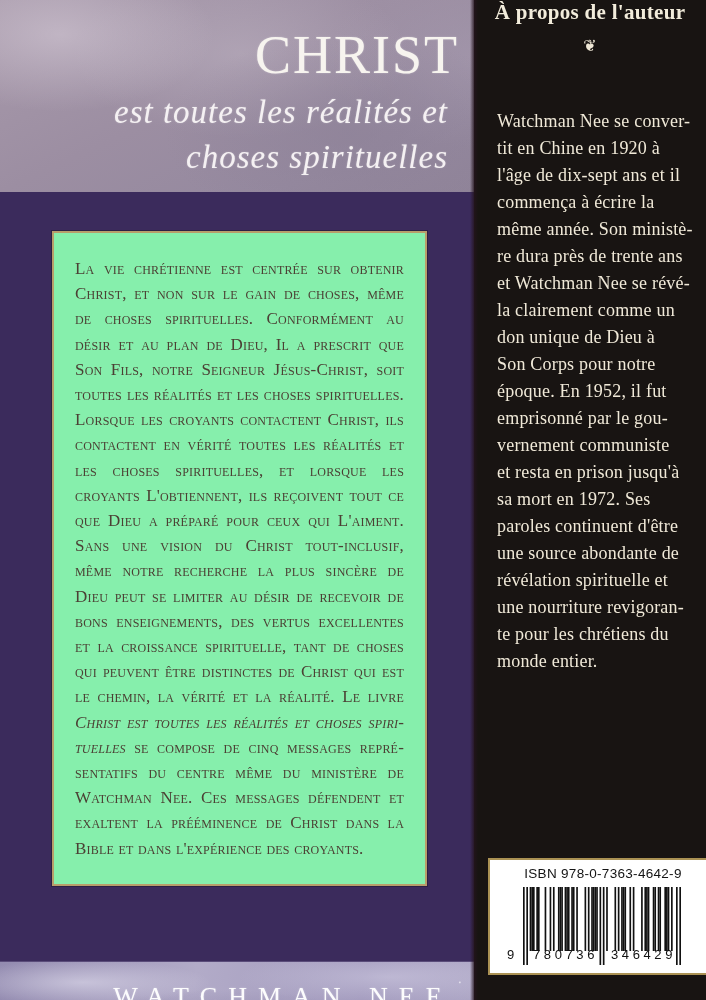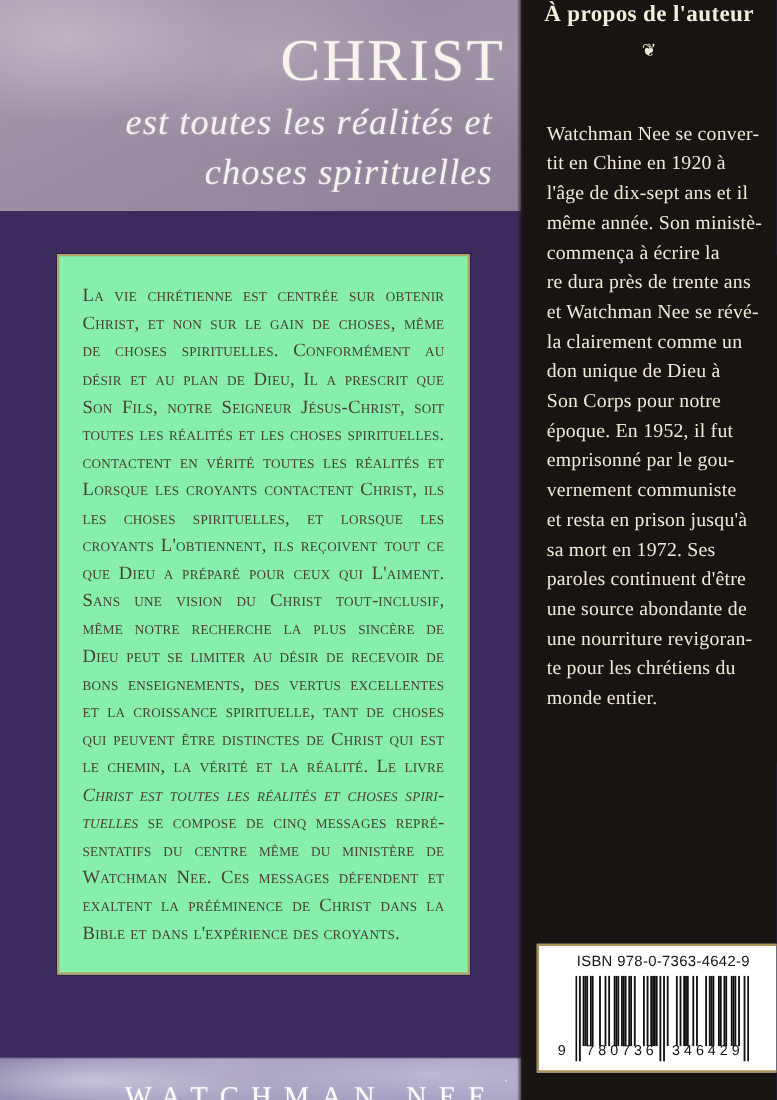--- a/index.html
+++ b/index.html
@@ -111,22 +111,22 @@
 
     <div class="purple-band">
       <div class="blurb-box">
         <div id="blurb-lines">
             <div class="blurb-line"><span>La vie chrétienne est centrée sur obtenir</span></div>
             <div class="blurb-line"><span>Christ, et non sur le gain de choses, même</span></div>
             <div class="blurb-line"><span>de choses spirituelles. Conformément au</span></div>
             <div class="blurb-line"><span>désir et au plan de Dieu, Il a prescrit que</span></div>
             <div class="blurb-line"><span>Son Fils, notre Seigneur Jésus-Christ, soit</span></div>
             <div class="blurb-line"><span>toutes les réalités et les choses spirituelles.</span></div>
+            <div class="blurb-line"><span>Lorsque les croyants contactent Christ, ils</span></div>
             <div class="blurb-line"><span>contactent en vérité toutes les réalités et</span></div>
-            <div class="blurb-line"><span>Lorsque les croyants contactent Christ, ils</span></div>
             <div class="blurb-line"><span>les choses spirituelles, et lorsque les</span></div>
             <div class="blurb-line"><span>croyants L'obtiennent, ils reçoivent tout ce</span></div>
             <div class="blurb-line"><span>que Dieu a préparé pour ceux qui L'aiment.</span></div>
             <div class="blurb-line"><span>Sans une vision du Christ tout-inclusif,</span></div>
             <div class="blurb-line"><span>même notre recherche la plus sincère de</span></div>
             <div class="blurb-line"><span>Dieu peut se limiter au désir de recevoir de</span></div>
             <div class="blurb-line"><span>bons enseignements, des vertus excellentes</span></div>
             <div class="blurb-line"><span>et la croissance spirituelle, tant de choses</span></div>
             <div class="blurb-line"><span>qui peuvent être distinctes de Christ qui est</span></div>
             <div class="blurb-line"><span>le chemin, la vérité et la réalité. Le livre</span></div>
@@ -145,34 +145,35 @@
     </div>
   </div>
 
   <div class="right-panel">
     <h2 class="panel-heading">À propos de l'auteur</h2>
     <div class="ornament">❦</div>
     <div id="author-lines" class="author-lines">
         <div class="author-line">Watchman Nee se conver-</div>
         <div class="author-line">tit en Chine en 1920 à</div>
         <div class="author-line">l'âge de dix-sept ans et il</div>
+        <div class="author-line">commença à écrire la</div>
         <div class="author-line">même année. Son ministè-</div>
-        <div class="author-line">commença à écrire la</div>
         <div class="author-line">re dura près de trente ans</div>
         <div class="author-line">et Watchman Nee se révé-</div>
         <div class="author-line">la clairement comme un</div>
         <div class="author-line">don unique de Dieu à</div>
         <div class="author-line">Son Corps pour notre</div>
         <div class="author-line">époque. En 1952, il fut</div>
         <div class="author-line">emprisonné par le gou-</div>
         <div class="author-line">vernement communiste</div>
         <div class="author-line">et resta en prison jusqu'à</div>
         <div class="author-line">sa mort en 1972. Ses</div>
         <div class="author-line">paroles continuent d'être</div>
         <div class="author-line">une source abondante de</div>
+        <div class="author-line">révélation spirituelle et</div>
         <div class="author-line">une nourriture revigoran-</div>
         <div class="author-line">te pour les chrétiens du</div>
         <div class="author-line">monde entier.</div>
       </div>
 
     <div class="barcode-box">
       <div class="isbn-label">ISBN 978-0-7363-4642-9</div>
       <svg id="barcode-svg" class="barcode-svg" width="158" height="78" viewBox="0 0 95 78" preserveAspectRatio="none" fill="#111">
           <rect x="0" y="0" width="1" height="78"></rect>
           <rect x="2" y="0" width="1" height="78"></rect>

